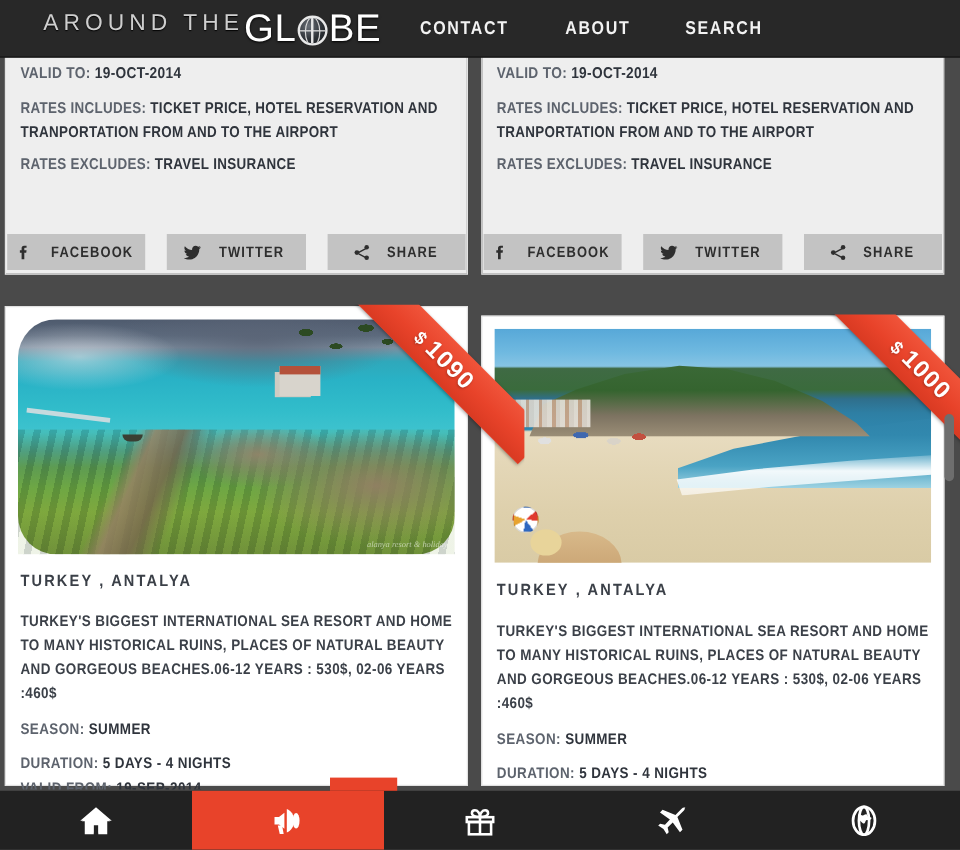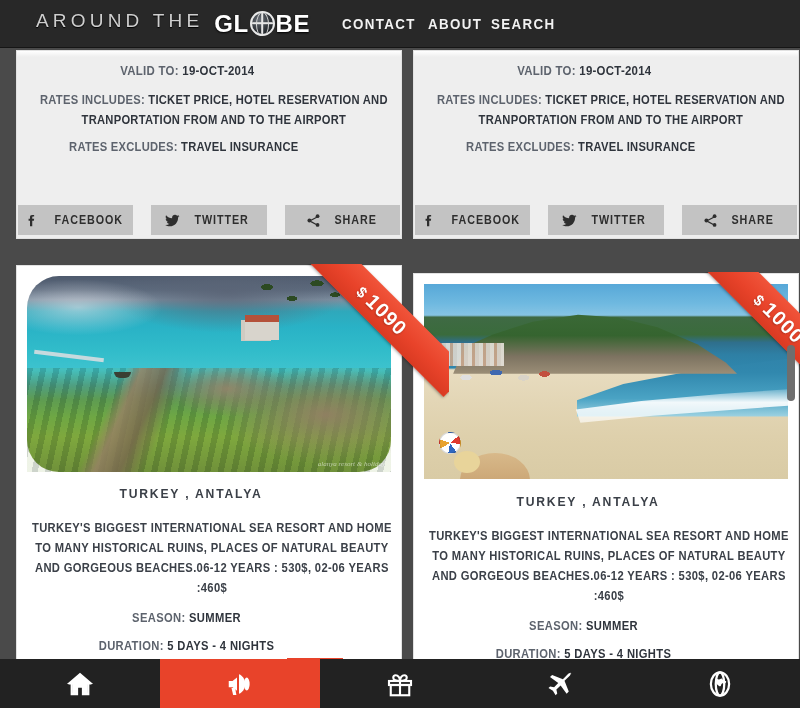--- a/index.html
+++ b/index.html
@@ -28,25 +28,25 @@
     color: #cfcfcf;
     font-size: 19px;
     letter-spacing: 4.2px;
     font-weight: 400;
     font-family: "Liberation Sans", sans-serif;
     text-shadow: 0 1px 1px #000;
     white-space: nowrap;
   }
   .logo-glo {
     color: #ffffff;
-    font-size: 24px;
-    font-weight: bold;
+    font-size: 32px;
+    font-weight: normal;
     letter-spacing: 0.5px;
     text-shadow: 0 1px 2px #000;
-    margin-left: 11px;
+    margin-left: 0;
     line-height: 28px;
   }
   .globe-o {
     display: inline-block;
     width: 25px; height: 25px;
     border-radius: 50%;
     background: radial-gradient(circle at 35% 32%, #6a7078 0%, #2f3338 55%, #15171a 100%);
     border: 2px solid #e9e9e9;
     position: relative;
     vertical-align: -4px;
@@ -64,43 +64,42 @@
     background: #e6e6e6; transform: translateX(-50%);
   }
   .globe-ell {
     position: absolute; left: 4px; top: -1px;
     width: 13px; height: 25px;
     border: 1.4px solid #d8d8d8;
     border-radius: 50%;
   }
   .nav {
     display: flex; align-items: flex-end;
-    margin-left: 32px; 
+    margin-left: 32px; gap: 36px;
   }
   .nav a {
     color: #f2f2f2;
     font-size: 15.5px;
     font-weight: bold;
     letter-spacing: 1.6px;
     text-decoration: none;
     font-family: "Liberation Sans", sans-serif;
     transform: scaleX(0.86);
     transform-origin: left center;
     display: inline-block;
     white-space: nowrap;
   }
 
   
   .content {
     position: absolute;
-    top: 50px; left: 0;
+    top: 40px; left: 0;
     width: 800px; height: 611px;
     background: #4a4a4a;
-    padding: 0px 16px;
-    text-align: center;
+    padding: 0px 4px;
   }
   .row {
     display: flex;
     gap: 11px;
     width: 784px;
   }
   .card {
     width: 386px;
     background: #ffffff;
     border: 1px solid #e2e2e2;

